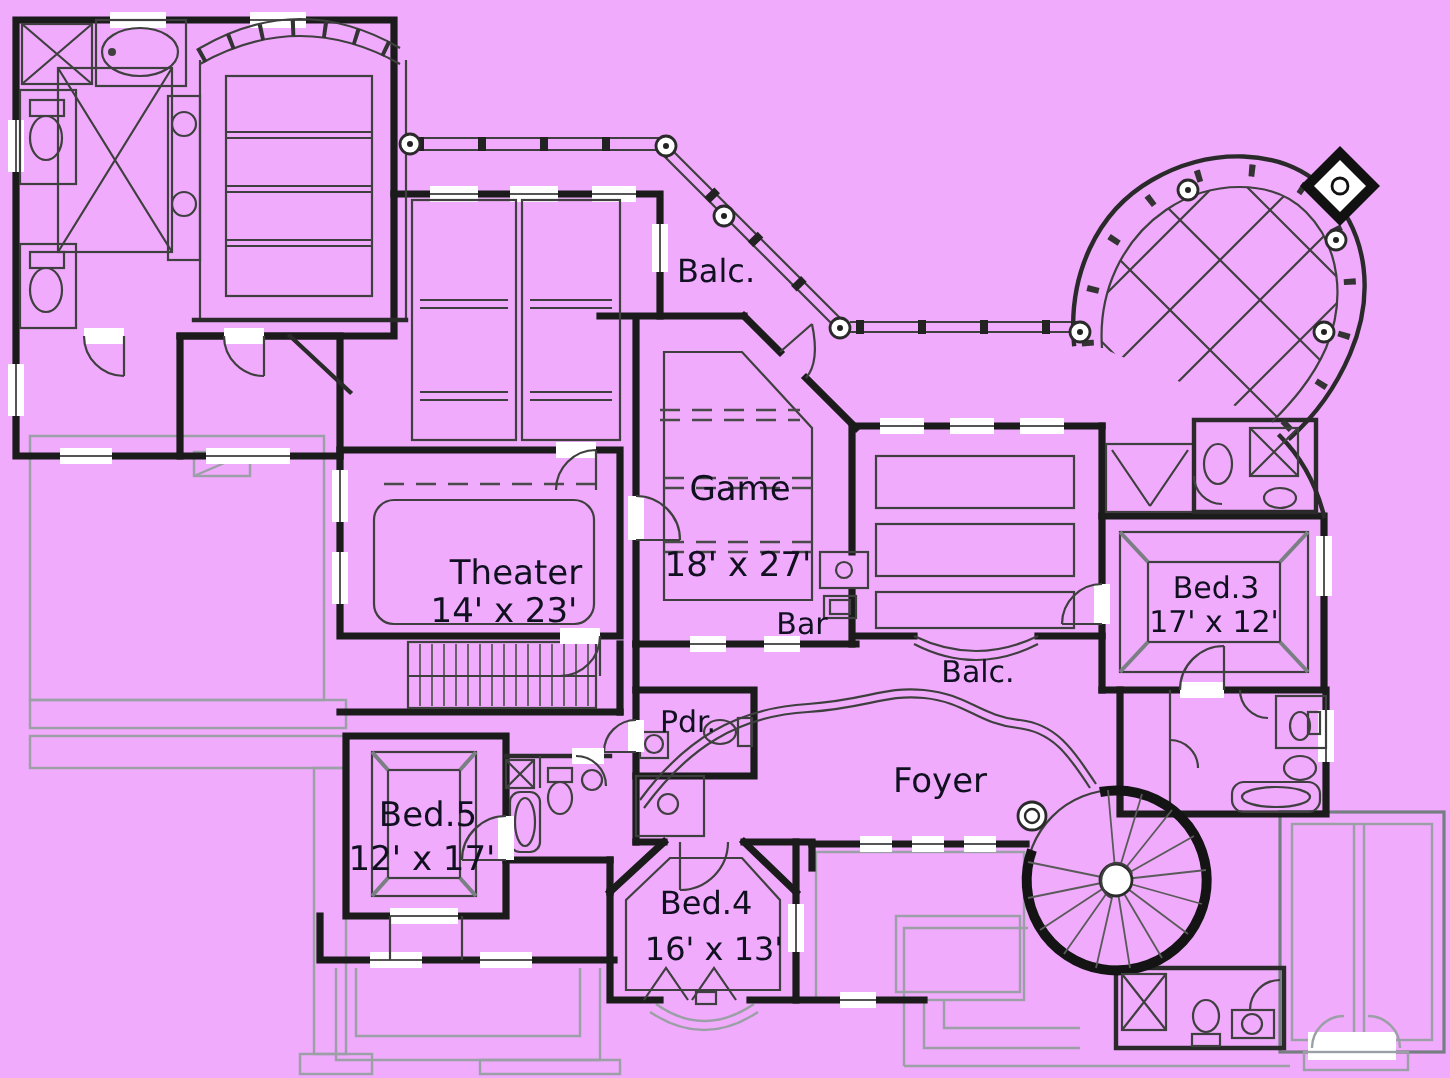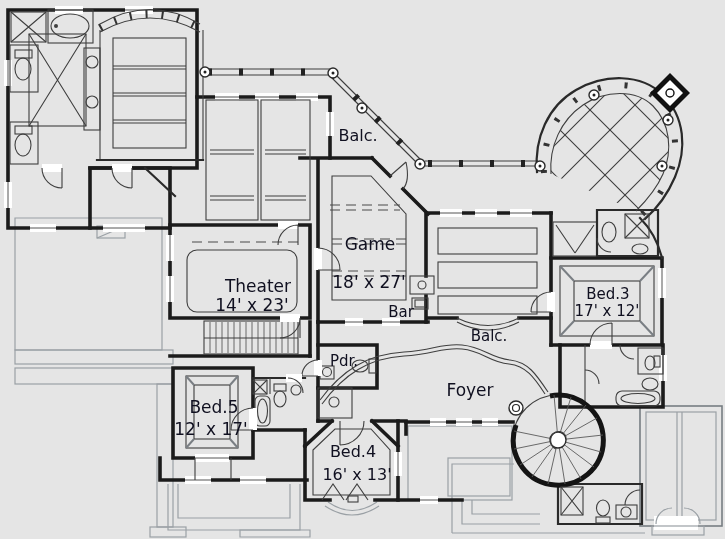--- a/index.html
+++ b/index.html
@@ -1,16 +1,16 @@
 <!DOCTYPE html>
 <html><head>
 <meta charset="utf-8">
 <style>
   html,body{margin:0;padding:0;background:#ffffff;}
-  #stage{width:725px;height:539px;position:relative;background:#e5e5e5;overflow:hidden;}
+  #stage{width:725px;height:539px;position:relative;background:#f0abfc;overflow:hidden;}
   svg{display:block;}
   
   .w  {stroke:#1b1b1b;stroke-width:3.6;fill:none;stroke-linecap:square;}
   .m  {stroke:#2a2a2a;stroke-width:2.2;fill:none;stroke-linecap:square;}
   .t  {stroke:#3f3f3f;stroke-width:1.1;fill:none;}
   .tt {stroke:#5a5a5a;stroke-width:0.9;fill:none;}
   .g  {stroke:#9aa0a5;stroke-width:1.2;fill:none;}
   .g2 {stroke:#777e83;stroke-width:1.6;fill:none;}
   .dash{stroke:#4a4a4a;stroke-width:1.2;fill:none;stroke-dasharray:10 6;}
   .post{stroke:#222;stroke-width:7;fill:none;stroke-dasharray:4 27;}

